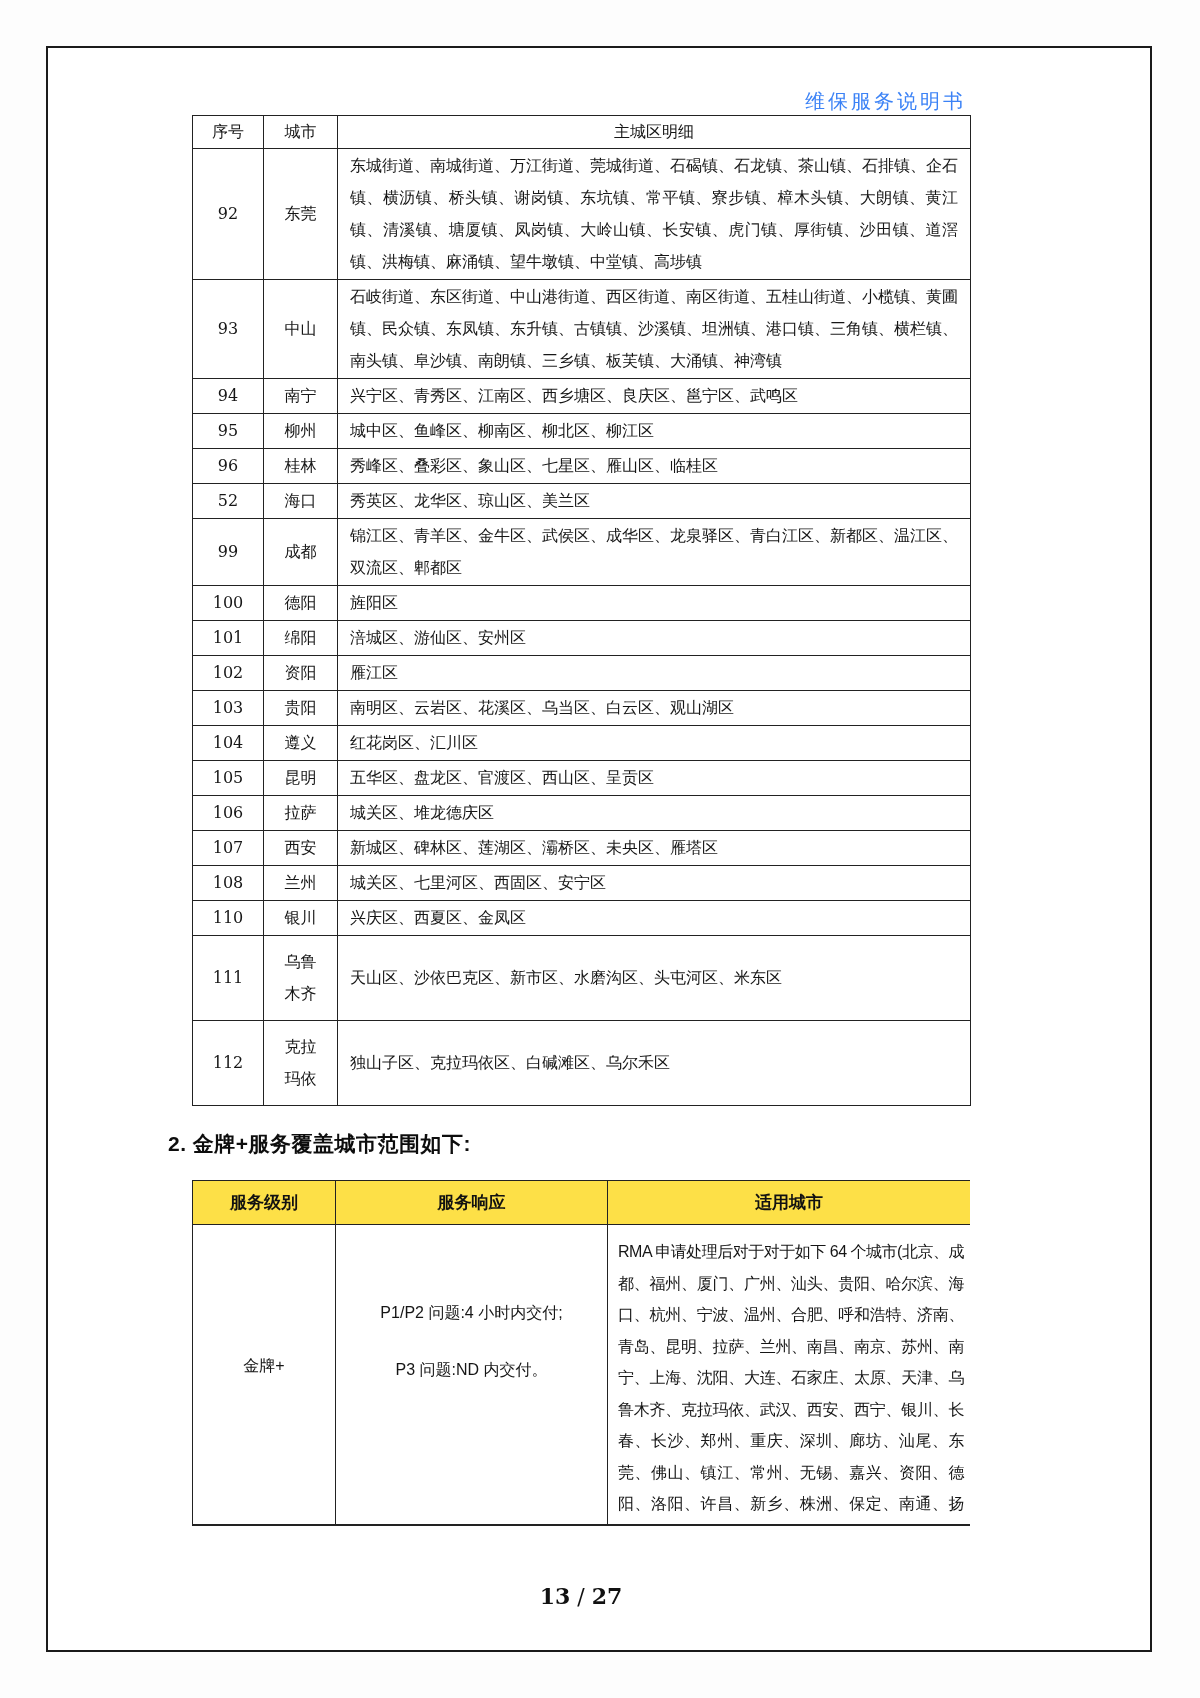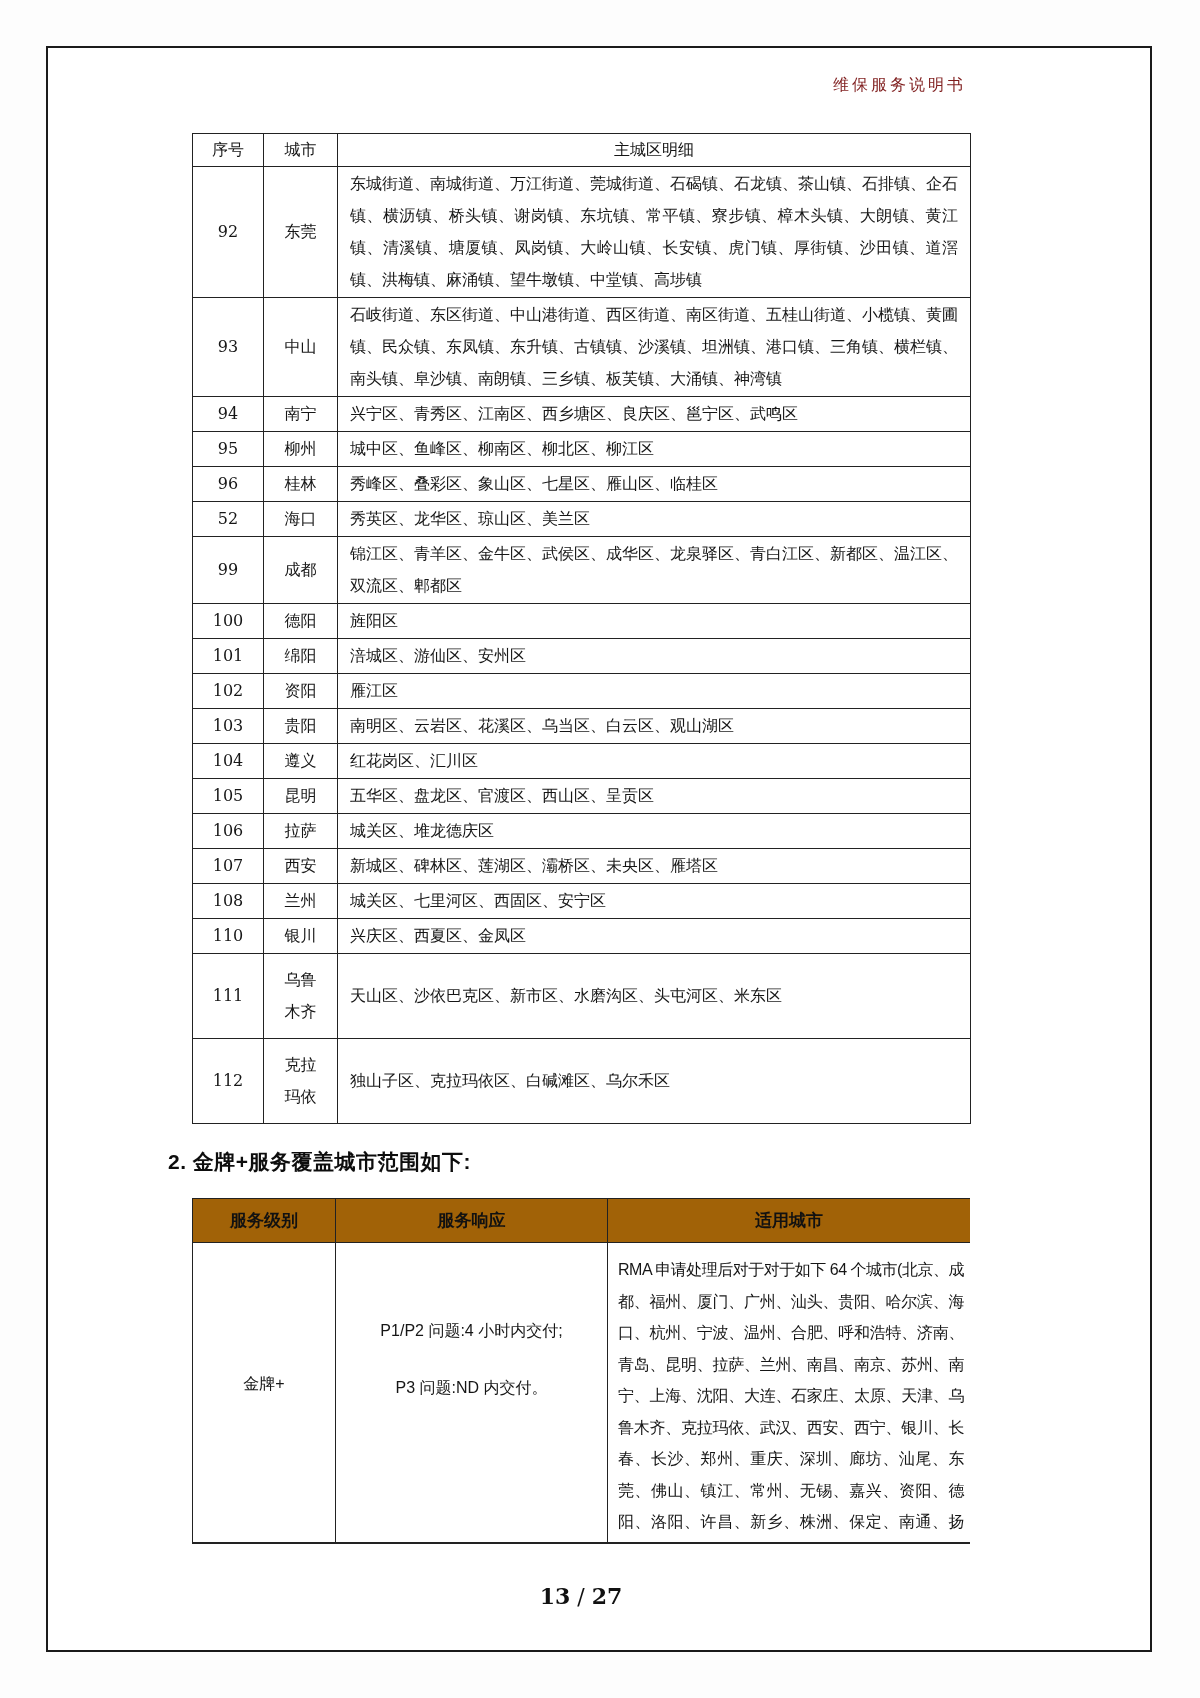--- a/index.html
+++ b/index.html
@@ -6,25 +6,25 @@
   html,body { background:#fdfdfd; }
   body {
     width:1200px; height:1698px; position:relative; overflow:hidden;
     font-family:"Liberation Sans", sans-serif; color:#1a1a1a;
   }
   .frame {
     position:absolute; left:46px; top:46px; width:1106px; height:1606px;
     border:2px solid #1b1b1b; background:#ffffff;
   }
   .doc-header {
-    position:absolute; top:75px; right:234px;
+    position:absolute; top:88px; right:234px;
     font-family:"DejaVu Serif","Liberation Serif",serif;
-    font-size:16px; color:#7f1d1d; letter-spacing:3px;
-  }
-  .content { position:absolute; left:192px; top:133px; width:778px; }
+    font-size:20px; color:#3b82f6; letter-spacing:3px;
+  }
+  .content { position:absolute; left:192px; top:115px; width:778px; }
 
   
   table.city-table {
     width:778px; border-collapse:collapse; table-layout:fixed;
     font-family:"DejaVu Serif","Liberation Serif",serif;
     font-size:16px; color:#161616;
   }
   table.city-table col.c-no   { width:71px; }
   table.city-table col.c-city { width:74px; }
   table.city-table col.c-det  { width:633px; }
@@ -51,21 +51,21 @@
   }
   table.svc-table {
     width:778px; border-collapse:collapse; table-layout:fixed;
     font-size:16px; color:#161616;
   }
   table.svc-table col.s-level { width:143px; }
   table.svc-table col.s-resp  { width:272px; }
   table.svc-table col.s-city  { width:363px; }
   table.svc-table th, table.svc-table td { border:1.6px solid #222; }
   table.svc-table th {
-    background:#a16207; height:44px; text-align:center;
+    background:#fde047; height:44px; text-align:center;
     font-weight:bold; font-size:17px; color:#111;
   }
   td.svc-level { text-align:center; vertical-align:top; padding-top:126px; line-height:30px; }
   td.svc-resp  { text-align:center; vertical-align:top; padding:72px 14px 0 14px; line-height:31px; }
   td.svc-resp .resp2 { margin-top:26px; }
   td.svc-city  {
     vertical-align:top; text-align:justify; padding:11px 6px 0 10px;
     line-height:31.5px; letter-spacing:-0.5px;
   }
 

